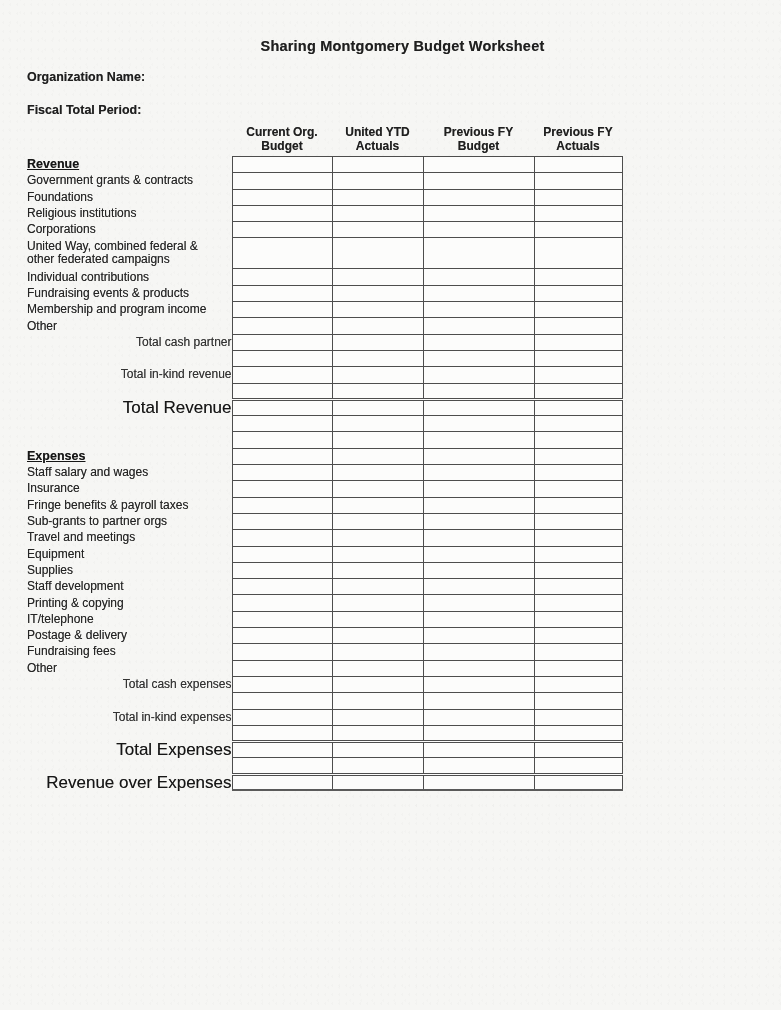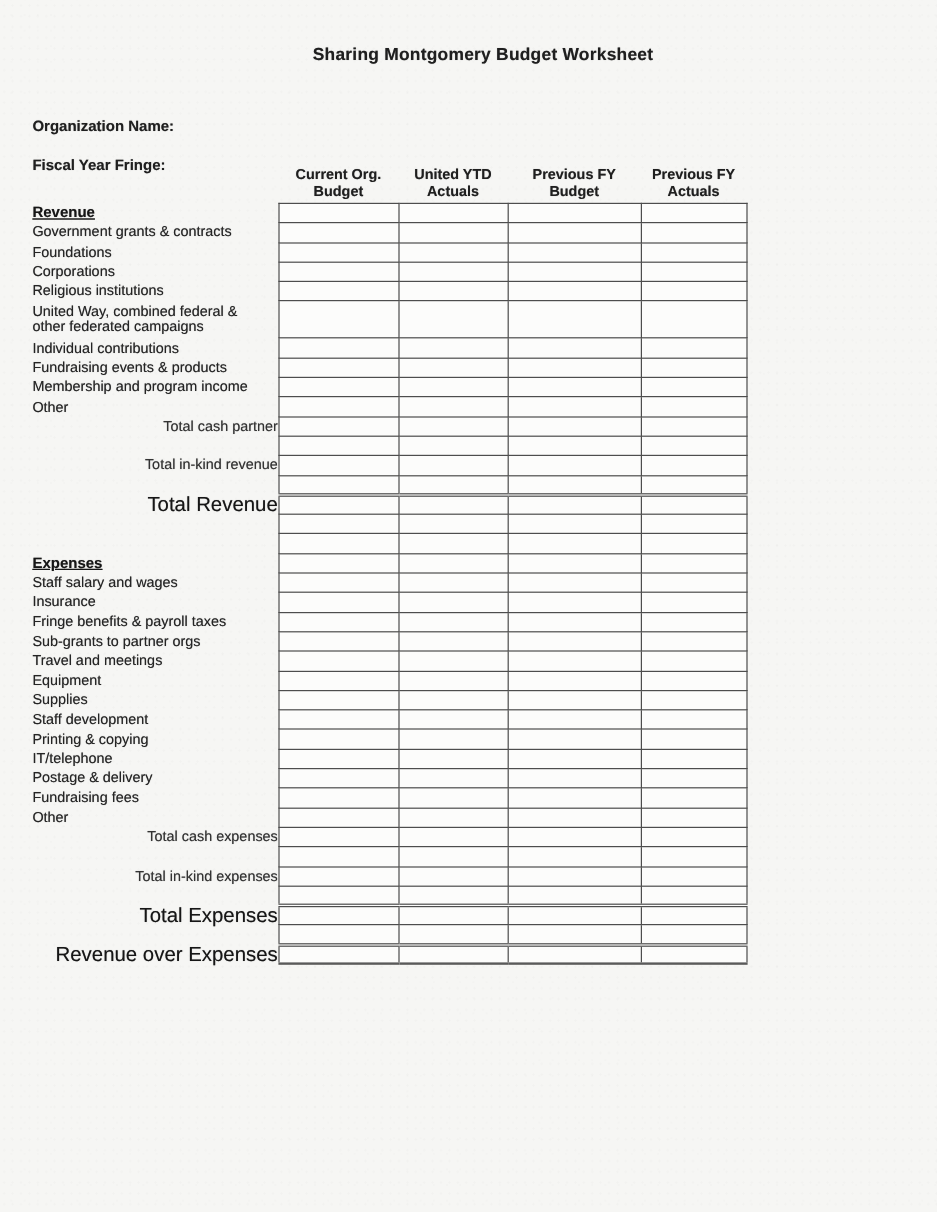--- a/index.html
+++ b/index.html
@@ -31,29 +31,28 @@
     text-align: center;
     font-size: 14.5px;
     font-weight: bold;
     letter-spacing: 0.2px;
   }
   .field {
     position: absolute;
     left: 27px;
     font-size: 12.5px;
     font-weight: bold;
-    margin-top: 28px;
   }
   .field.org { top: 70px; }
   .field.fy  { top: 103px; }
 
   table.sheet {
     position: absolute;
     left: 27px;
-    top: 133px;
+    top: 120px;
     border-collapse: collapse;
     table-layout: fixed;
     width: 595px;
   }
   table.sheet th {
     height: 33px;
     padding: 0 0 3px 0;
     vertical-align: bottom;
     text-align: center;
     font-size: 12px;
@@ -88,21 +87,21 @@
   }
 </style>
 </head>
 <body>
 
 <div class="page">
 
   <h1 class="title">Sharing Montgomery Budget Worksheet</h1>
 
   <div class="field org">Organization Name:</div>
-  <div class="field fy">Fiscal Year Fringe:</div>
+  <div class="field fy">Fiscal Total Period:</div>
 
   <table class="sheet">
     <colgroup>
       <col style="width:205px">
       <col style="width:100px">
       <col style="width:91px">
       <col style="width:111px">
       <col style="width:88px">
     </colgroup>
     <thead>
@@ -142,28 +141,28 @@
           <td class="cell"></td>
         </tr>
         <tr class="item">
           <td class="lbl">Foundations</td>
           <td class="cell"></td>
           <td class="cell"></td>
           <td class="cell"></td>
           <td class="cell"></td>
         </tr>
         <tr class="item">
+          <td class="lbl">Religious institutions</td>
+          <td class="cell"></td>
+          <td class="cell"></td>
+          <td class="cell"></td>
+          <td class="cell"></td>
+        </tr>
+        <tr class="item">
           <td class="lbl">Corporations</td>
-          <td class="cell"></td>
-          <td class="cell"></td>
-          <td class="cell"></td>
-          <td class="cell"></td>
-        </tr>
-        <tr class="item">
-          <td class="lbl">Religious institutions</td>
           <td class="cell"></td>
           <td class="cell"></td>
           <td class="cell"></td>
           <td class="cell"></td>
         </tr>
         <tr class="item tall">
           <td class="lbl">United Way, combined federal &amp;
 other federated campaigns</td>
           <td class="cell"></td>
           <td class="cell"></td>

